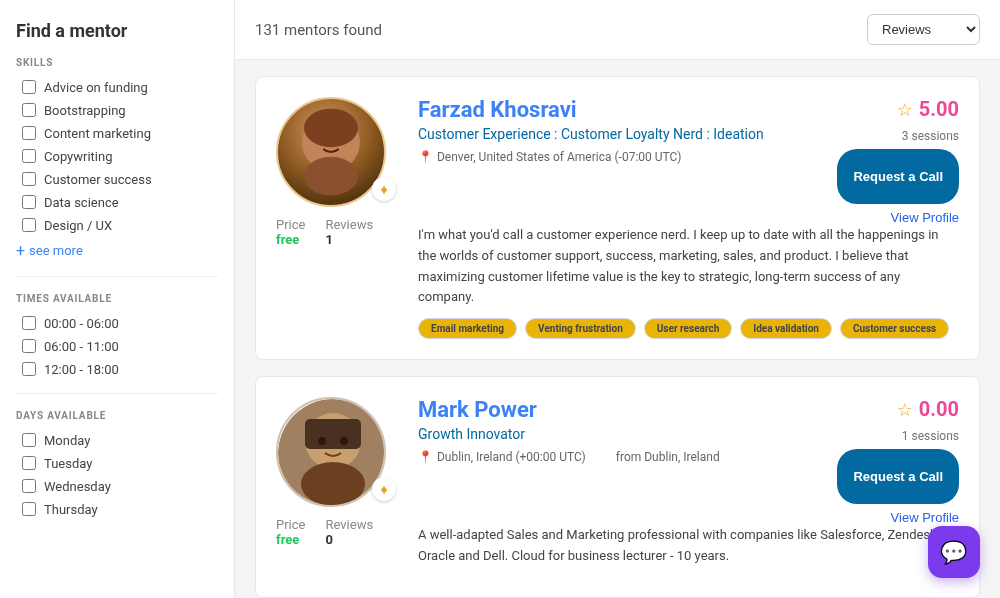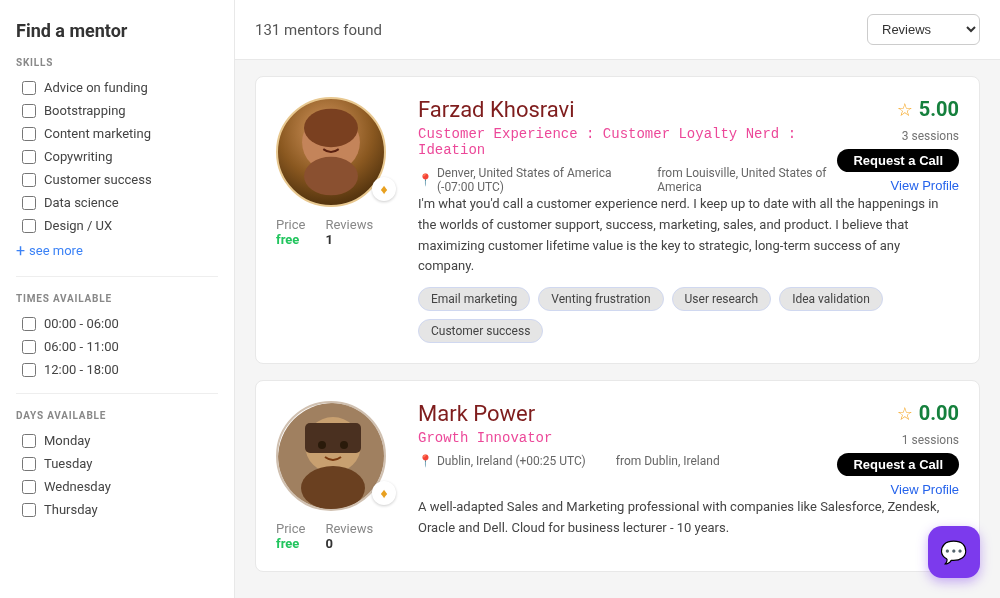--- a/index.html
+++ b/index.html
@@ -4,21 +4,21 @@
   <style>
     * { box-sizing: border-box; margin: 0; padding: 0; }
     body { font-family: -apple-system, BlinkMacSystemFont, 'Segoe UI', Roboto, sans-serif; background: #f5f5f5; color: #333; font-size: 14px; }
     
     .app-container { display: flex; height: 598px; width: 1000px; overflow: hidden; }
     
     
     .sidebar { width: 235px; background: #fff; border-right: 1px solid #e8e8e8; overflow-y: auto; padding: 20px 16px; flex-shrink: 0; }
     .sidebar-title { font-size: 18px; font-weight: 700; color: #333; margin-bottom: 16px; }
     .section-label { font-size: 10px; font-weight: 700; color: #888; letter-spacing: 0.8px; margin-bottom: 12px; }
-    .filter-item { display: flex; align-items: flex-end; gap: 8px; margin-bottom: 8px; cursor: pointer; padding-left: 6px; }
+    .filter-item { display: flex; align-items: flex-start; gap: 8px; margin-bottom: 8px; cursor: pointer; padding-left: 6px; }
     .filter-item input[type="checkbox"] { width: 14px; height: 14px; cursor: pointer; flex-shrink: 0; }
     .filter-item label { font-size: 13px; color: #444; cursor: pointer; }
     .divider { border: none; border-top: 1px solid #eee; margin: 16px 0; }
     .see-more { display: flex; align-items: center; gap: 4px; color: #3b82f6; font-size: 13px; cursor: pointer; margin-top: 4px; }
     .see-more-plus { font-size: 16px; }
     .filter-section { margin-bottom: 8px; }
     
     
     .main-content { flex: 1; overflow-y: auto; background: #f5f5f5; }
     
@@ -27,40 +27,40 @@
     .mentors-count { font-size: 15px; color: #555; }
     .sort-select { border: 1px solid #ccc; border-radius: 6px; padding: 6px 28px 6px 10px; font-size: 13px; color: #333; background: #fff; cursor: pointer; appearance: auto; }
     
     
     .cards-container { padding: 16px 20px; display: flex; flex-direction: column; gap: 16px; }
     .mentor-card { background: #fff; border-radius: 8px; border: 1px solid #e8e8e8; padding: 20px; display: flex; flex-direction: column; gap: 12px; }
     .avatar-wrapper { position: relative; flex-shrink: 0; }
     .diamond-badge { position: absolute; bottom: 6px; right: 6px; background: #fff; border-radius: 50%; width: 24px; height: 24px; display: flex; align-items: center; justify-content: center; box-shadow: 0 1px 3px rgba(0,0,0,0.2); }
     .diamond-icon { color: #e8a020; font-size: 14px; }
     .card-header-row { display: flex; justify-content: space-between; align-items: flex-start; }
-    .mentor-name { font-size: 22px; font-weight: 400; color: #7f1d1d; }
+    .mentor-name { font-size: 22px; font-weight: 700; color: #3b82f6; }
     .star-icon { color: #f5a623; font-size: 18px; }
-    .rating-value { font-size: 20px; font-weight: 700; color: #15803d; }
+    .rating-value { font-size: 20px; font-weight: 700; color: #ec4899; }
     .sessions-count { font-size: 12px; color: #737373; text-align: right; margin-top: 2px; }
-    .mentor-title { font-size: 14px; color: #ec4899; margin-top: 4px; margin-bottom: 8px; font-family: Liberation Mono, monospace; }
+    .mentor-title { font-size: 14px; color: #0369a1; margin-top: 4px; margin-bottom: 8px; }
     .location-row { display: flex; gap: 30px; }
     .location-item { display: flex; align-items: center; gap: 4px; font-size: 12px; color: #666; }
     .location-icon { font-size: 12px; color: #999; }
     .actions-col { display: flex; flex-direction: column; align-items: flex-end; gap: 6px; margin-left: 8px; }
-    .btn-request { background: #000000; color: #fff; border: none; border-radius: 20px; padding: 4px 16px; font-size: 13px; font-weight: 600; cursor: pointer; white-space: nowrap; }
+    .btn-request { background: #0369a1; color: #fff; border: none; border-radius: 20px; padding: 20px 16px; font-size: 13px; font-weight: 600; cursor: pointer; white-space: nowrap; }
     .btn-profile { color: #2563eb; font-size: 13px; cursor: pointer; text-decoration: none; background: none; border: none; }
     
     .card-body { display: flex; gap: 16px; }
     .card-left { width: 126px; flex-shrink: 0; }
     .card-right { flex: 1; }
     
     .bio-text { font-size: 13px; color: #444; line-height: 1.6; margin-bottom: 10px; }
     
     .tags-row { display: flex; flex-wrap: wrap; gap: 8px; }
-    .tag { background: #e5e5e5; border: 1px solid #d0d8f0; border-radius: 20px; padding: 4px 12px; font-size: 12px; color: #444; }
+    .tag { background: #eab308; border: 1px solid #d0d8f0; border-radius: 20px; padding: 4px 12px; font-size: 10px; color: #444; font-weight: bold; }
     
     
     .chat-fab { position: fixed; bottom: 20px; right: 20px; width: 52px; height: 52px; background: #7c3aed; border-radius: 14px; display: flex; align-items: center; justify-content: center; cursor: pointer; box-shadow: 0 4px 12px rgba(124,58,237,0.4); }
     .chat-fab-icon { color: #fff; font-size: 22px; }
     
     
     .face-sim { width: 110px; height: 110px; border-radius: 50%; position: relative; overflow: hidden; }
     .farzad-face { background: linear-gradient(160deg, #c4956a 0%, #a07040 40%, #7a5020 70%, #4a2e10 100%); }
   </style>
 </head>
@@ -199,23 +199,20 @@
 
           <div class="card-right">
             <div class="card-header-row">
               <div>
                 <div class="mentor-name">Farzad Khosravi</div>
                 <div class="mentor-title">Customer Experience : Customer Loyalty Nerd : Ideation</div>
                 <div class="location-row">
                   <div class="location-item">
                     <span class="location-icon">📍</span>
                     <span>Denver, United States of America (-07:00 UTC)</span>
-                  </div>
-                  <div class="location-item">
-                    <span>from Louisville, United States of America</span>
                   </div>
                 </div>
               </div>
               <div class="actions-col">
                 <div style="display:flex;align-items:center;gap:6px;">
                   <span class="star-icon">☆</span>
                   <span class="rating-value">5.00</span>
                 </div>
                 <div class="sessions-count">3 sessions</div>
                 <button class="btn-request">Request a Call</button>
@@ -270,21 +267,21 @@
           </div>
 
           <div class="card-right">
             <div class="card-header-row">
               <div>
                 <div class="mentor-name">Mark Power</div>
                 <div class="mentor-title">Growth Innovator</div>
                 <div class="location-row">
                   <div class="location-item">
                     <span class="location-icon">📍</span>
-                    <span>Dublin, Ireland (+00:25 UTC)</span>
+                    <span>Dublin, Ireland (+00:00 UTC)</span>
                   </div>
                   <div class="location-item">
                     <span>from Dublin, Ireland</span>
                   </div>
                 </div>
               </div>
               <div class="actions-col">
                 <div style="display:flex;align-items:center;gap:6px;">
                   <span class="star-icon">☆</span>
                   <span class="rating-value">0.00</span>

